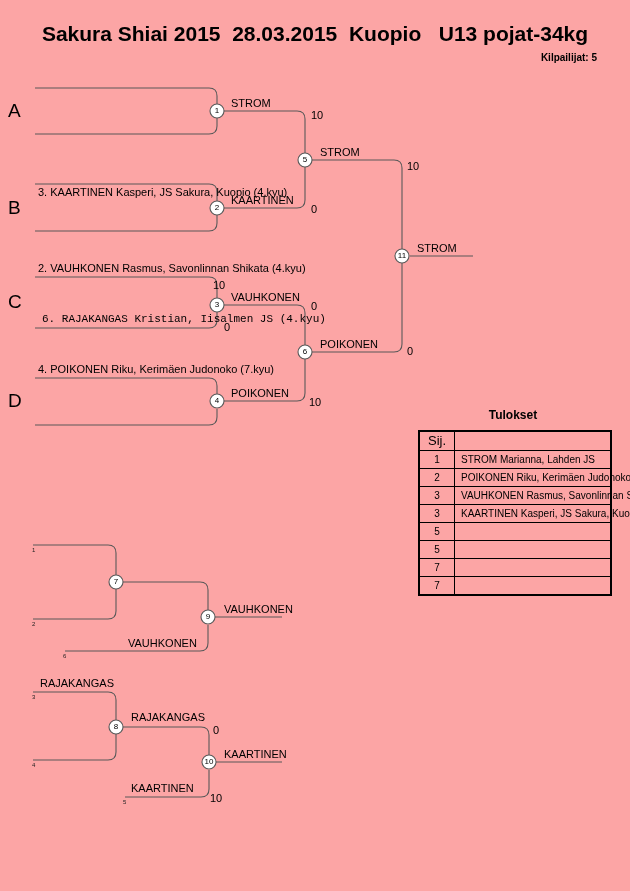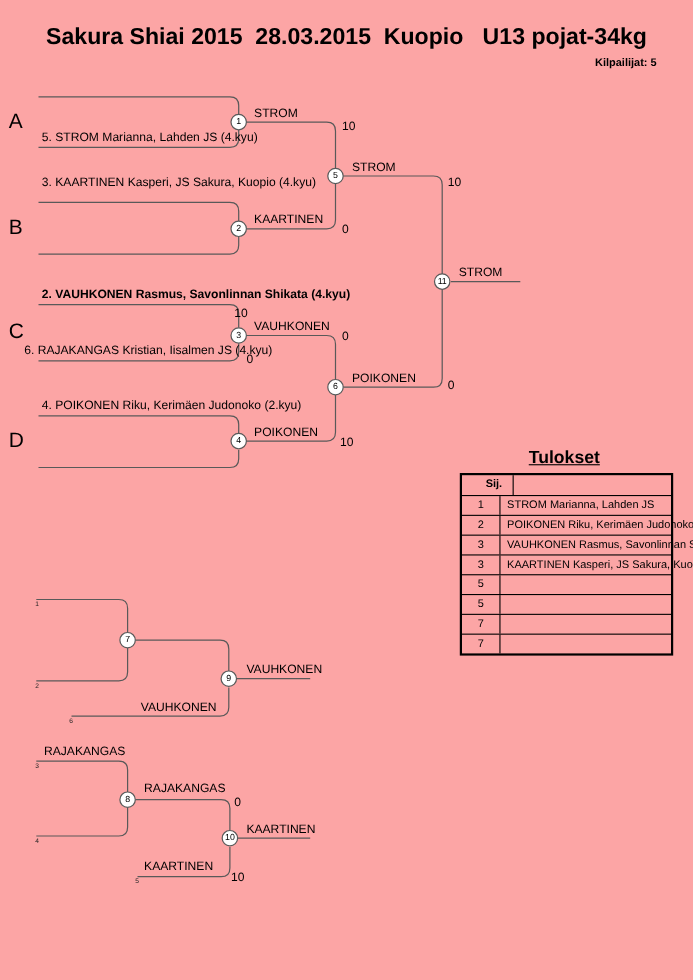--- a/index.html
+++ b/index.html
@@ -10,27 +10,27 @@
   svg.lines{position:absolute;left:0;top:0;}
   .abs{position:absolute;white-space:nowrap;}
   .title{left:0;top:22px;width:630px;text-align:center;font-size:21px;font-weight:bold;white-space:pre;}
   .competitors{right:33px;top:52px;font-size:10px;font-weight:bold;}
   .letter{font-size:19px;line-height:22px;}
   .t{font-size:11px;line-height:13px;}
   .score{font-size:11px;line-height:10px;}
   .tiny{font-size:6px;line-height:6px;color:#222;}
   .badge{width:16px;text-align:center;font-size:8px;line-height:10px;}
   
-  .res-title{left:418px;top:408px;width:190px;text-align:center;font-size:16px;font-weight:bold;text-decoration:underline;}
+  .res-title{left:418px;top:408px;width:190px;text-align:center;font-size:12px;font-weight:bold;}
   .res-table{position:absolute;left:418px;top:430px;border:2px solid #000;}
   .res-row{display:flex;height:17px;border-top:1px solid #000;}
   .res-row.header{height:18px;border-top:none;}
   .cell-place{width:34px;flex:none;border-right:1px solid #000;text-align:center;font-size:10px;line-height:17px;}
   .cell-name{width:149px;flex:none;padding-left:6px;font-size:10px;line-height:17px;white-space:nowrap;overflow:visible;}
-  .res-row.header .cell-place{font-size:10px;font-weight:bold;line-height:18px;margin-left:12px;}
+  .res-row.header .cell-place{font-size:13px;font-weight:normal;line-height:18px;}
   .res-row.header .cell-name{font-size:11px;font-weight:bold;line-height:18px;text-align:center;padding-left:0;width:155px;}
 </style>
 </head>
 <body>
 
 <div id="root">
 
   <svg class="lines" width="630" height="891" viewBox="0 0 630 891">
     <g stroke="#595959" stroke-width="1.1" fill="none">
 
@@ -84,25 +84,24 @@
   </svg>
 
   <div class="abs title">Sakura Shiai 2015  28.03.2015  Kuopio   U13 pojat-34kg</div>
   <div class="abs competitors">Kilpailijat: 5</div>
 
   <div class="abs letter" style="left:8px;top:100px;">A</div>
   <div class="abs letter" style="left:8px;top:197px;">B</div>
   <div class="abs letter" style="left:8px;top:291px;">C</div>
   <div class="abs letter" style="left:8px;top:390px;">D</div>
 
-  <div class="abs t" style="left:38px;top:119px;">5. STROM Marianna, Lahden JS (4.kyu)</div>
-  <div class="abs t" style="left:38px;top:160px;">3. KAARTINEN Kasperi, JS Sakura, Kuopio (4.kyu)</div>
-  <div class="abs t" style="left:38px;top:262px;font-weight:bold;">2. VAUHKONEN Rasmus, Savonlinnan Shikata (4.kyu)</div>
-  <div class="abs t" style="left:22px;top:313px;">6. RAJAKANGAS Kristian, Iisalmen JS (4.kyu)</div>
-  <div class="abs t" style="left:38px;top:363px;">4. POIKONEN Riku, Kerimäen Judonoko (2.kyu)</div>
+  <div class="abs t" style="left:38px;top:186px;">3. KAARTINEN Kasperi, JS Sakura, Kuopio (4.kyu)</div>
+  <div class="abs t" style="left:38px;top:262px;">2. VAUHKONEN Rasmus, Savonlinnan Shikata (4.kyu)</div>
+  <div class="abs t" style="left:42px;top:313px;font-family:Liberation Mono, monospace;">6. RAJAKANGAS Kristian, Iisalmen JS (4.kyu)</div>
+  <div class="abs t" style="left:38px;top:363px;">4. POIKONEN Riku, Kerimäen Judonoko (7.kyu)</div>
 
   <div class="abs badge" style="left:209px;top:106px;">1</div>
   <div class="abs badge" style="left:209px;top:203px;">2</div>
   <div class="abs badge" style="left:209px;top:300px;">3</div>
   <div class="abs badge" style="left:209px;top:396px;">4</div>
   <div class="abs badge" style="left:297px;top:155px;">5</div>
   <div class="abs badge" style="left:297px;top:347px;">6</div>
   <div class="abs badge" style="left:394px;top:251px;">11</div>
   <div class="abs badge" style="left:108px;top:577px;">7</div>
   <div class="abs badge" style="left:200px;top:612px;">9</div>

